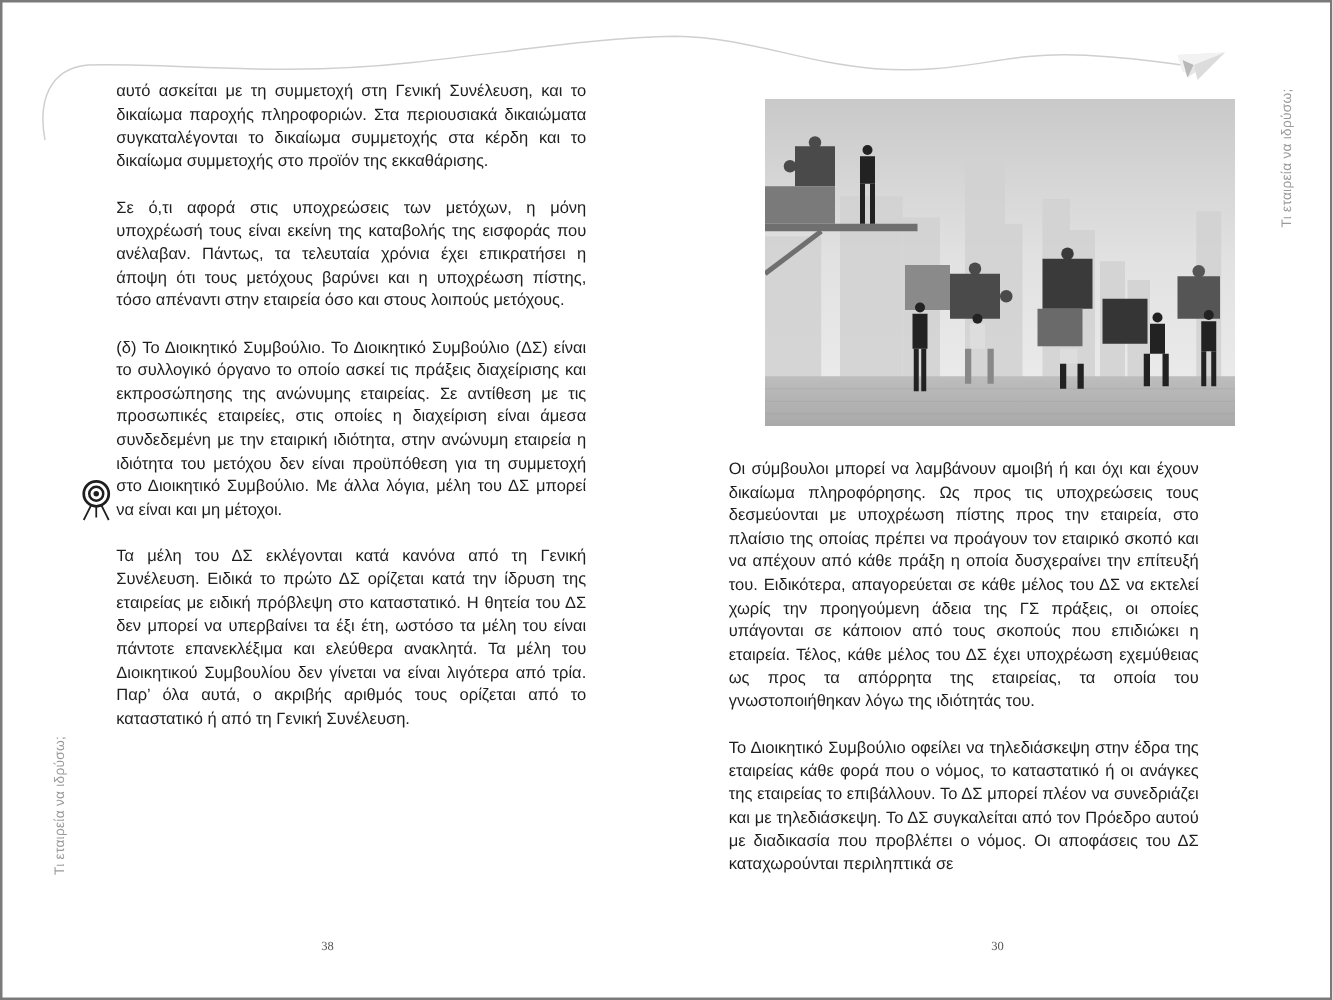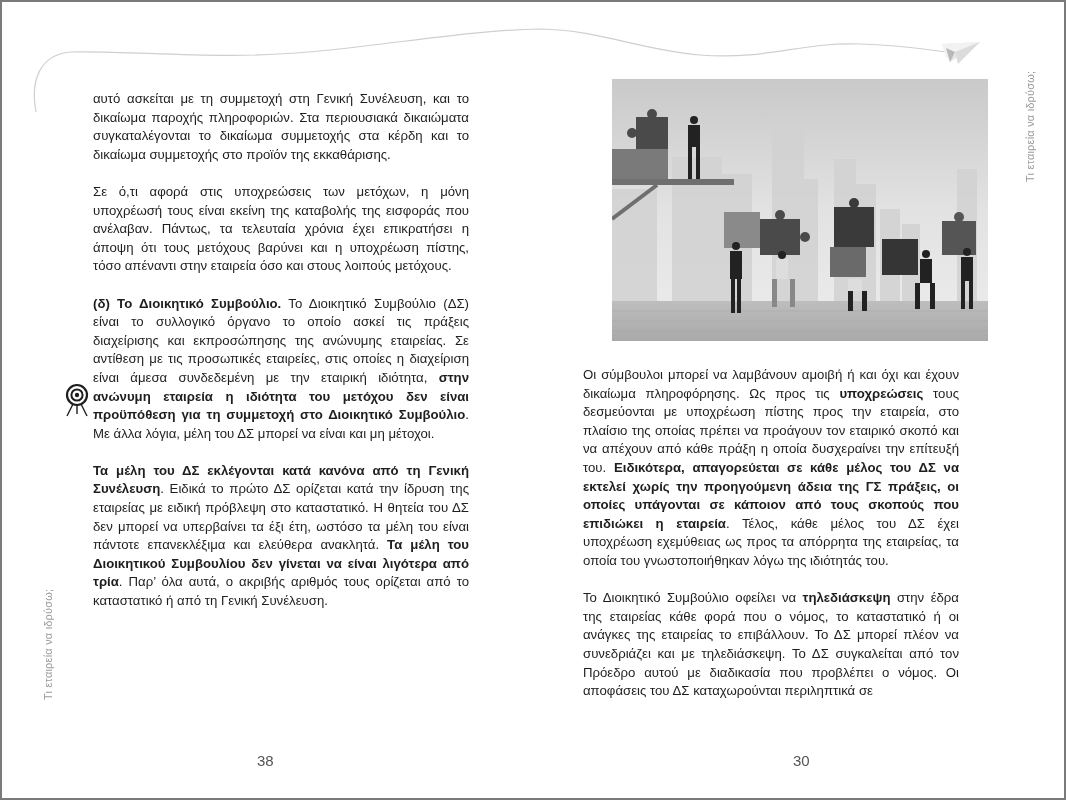--- a/index.html
+++ b/index.html
@@ -1,26 +1,26 @@
 <!DOCTYPE html>
 <html><head>
 <meta charset="utf-8">
 <style>
   html, body { margin:0; padding:0; }
   body { width:1066px; height:800px; background:#ffffff; position:relative; overflow:hidden;
          font-family:"Liberation Sans", "DejaVu Sans", sans-serif; color:#1e1e1e; }
   .frame { position:absolute; left:0; top:0; width:1062px; height:796px; border:2px solid #7a7a7a; background:#fff; }
   .deco { position:absolute; left:0; top:0; width:1066px; height:140px; pointer-events:none; }
-  .page { position:absolute; top:90px; width:376px; font-size:13.2px; line-height:18.6px; }
+  .page { position:absolute; top:64px; width:376px; font-size:13.2px; line-height:18.6px; }
   .page p { margin:0 0 18.6px 0; text-align:justify; text-align-last:left; }
-  .page b { font-weight:bold; }
+  .page b { font-weight:normal; }
   #page-left { left:93px; }
   #page-right { left:583px; top:366px; }
   .photo { position:absolute; left:612px; top:79px; width:376px; height:262px; overflow:hidden; }
-  .pageno { position:absolute; top:752px; font-size:15px; color:#555; font-family:Liberation Sans, sans-serif; }
+  .pageno { position:absolute; top:752px; font-size:10px; color:#555; font-family:Liberation Serif, serif; }
   .side { position:absolute; font-size:11px; color:#9a9a9a; white-space:nowrap; letter-spacing:0.2px; }
   #side-left { left:42px; top:700px; transform-origin:0 0; transform:rotate(-90deg); }
   #side-right { left:1024px; top:182px; transform-origin:0 0; transform:rotate(-90deg); }
   .icon-target { position:absolute; left:63px; top:383px; width:30px; height:36px; }
 </style>
 </head>
 <body>
 
 <div class="frame"></div>
 

